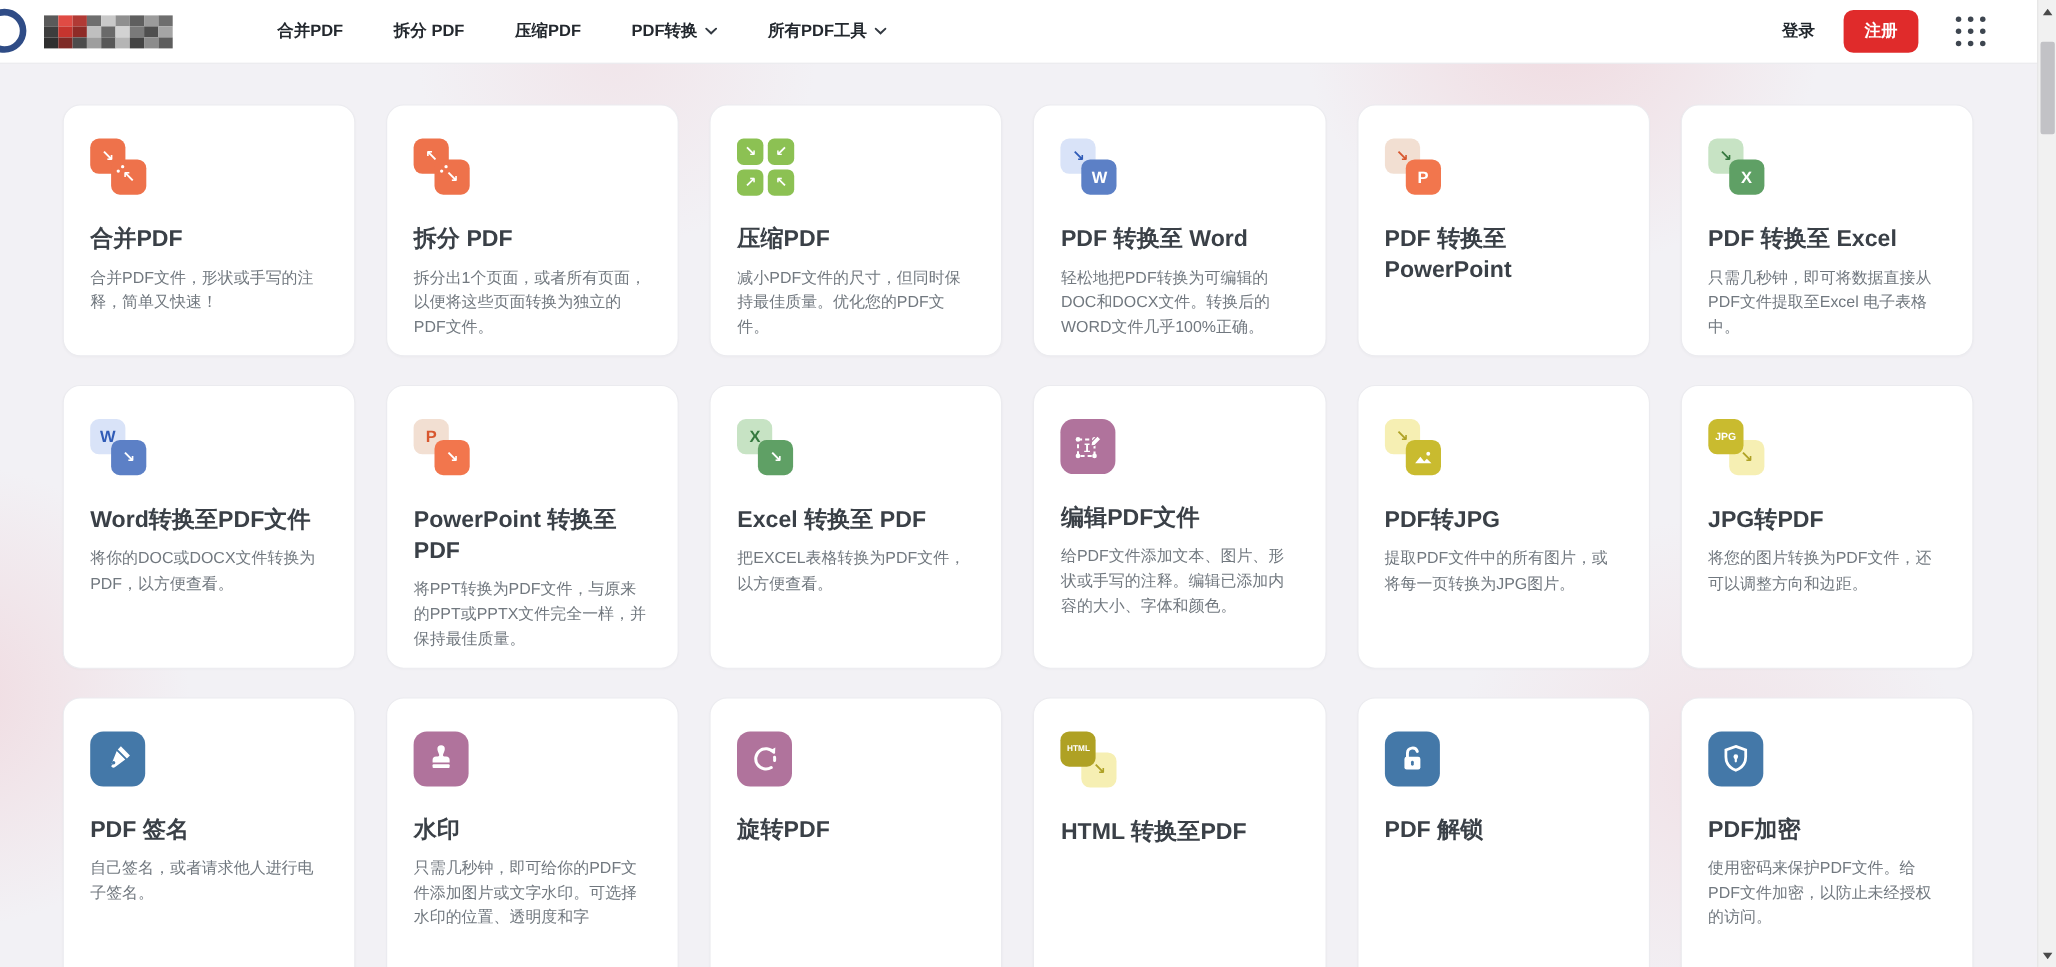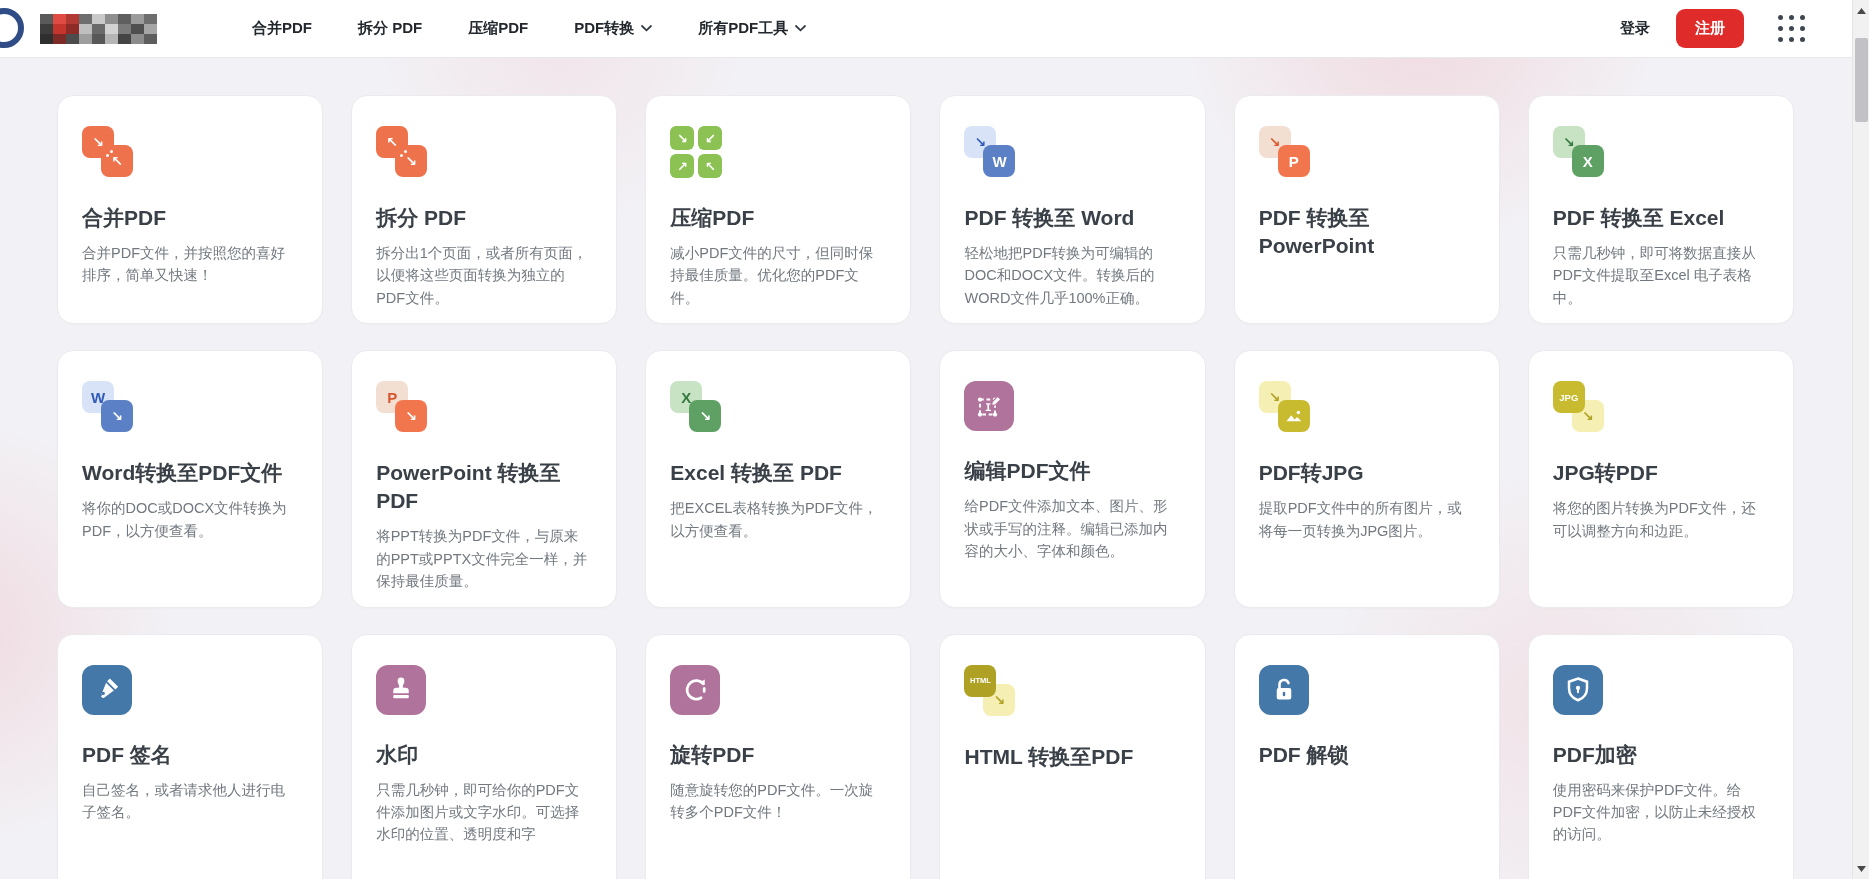--- a/index.html
+++ b/index.html
@@ -178,21 +178,21 @@
           <div class="sq tl" style="background: rgb(238, 114, 75);">
             <span class="ar" style="color: rgb(255, 255, 255);">↘</span>
           </div>
           <div class="sq br" style="background: rgb(238, 114, 75); z-index: 2;">
             <span class="ar" style="color: rgb(255, 255, 255);">↖</span>
           </div>
           <span class="dot" style="left: 24px; top: 28px;"></span>
           <span class="dot" style="left: 28px; top: 24px;"></span>
         </div>
         <h3>合并PDF</h3>
-        <p>合并PDF文件，并按照您的喜好排序，简单又快速！</p>
+        <p>合并PDF文件，形状或手写的注释，简单又快速！</p>
       </div>
       <div class="card">
         <div class="ic">
           <div class="sq tl" style="background: rgb(238, 114, 75);">
             <span class="ar" style="color: rgb(255, 255, 255);">↖</span>
           </div>
           <div class="sq br" style="background: rgb(238, 114, 75); z-index: 2;">
             <span class="ar" style="color: rgb(255, 255, 255);">↘</span>
           </div>
           <span class="dot" style="left: 24px; top: 28px;"></span>
@@ -350,21 +350,20 @@
       </div>
       <div class="card row3">
         <div class="ic-single" style="background: rgb(176, 115, 156); --bg: #B0739C;">
           <svg viewBox="0 0 24 24" fill="none" stroke="#fff" stroke-width="2.2" stroke-linecap="round">
             <path d="M16.9 18.2A7.4 7.4 0 1 1 18.6 7"></path>
             <path d="M19.3 10.8a7.4 7.4 0 0 1-.6 4.4" stroke-dasharray="2.3 2.8"></path>
             <path d="M19.9 3.6l-.3 4.6-4.1-2.2z" fill="#fff" stroke="none"></path>
           </svg>
         </div>
         <h3>旋转PDF</h3>
-        <p>随意旋转您的PDF文件。一次旋转多个PDF文件！</p>
       </div>
       <div class="card row3">
         <div class="ic">
           <div class="sq br" style="background: rgb(246, 239, 179);">
             <span class="ar" style="color: rgb(175, 162, 38);">↘</span>
           </div>
           <div class="sq tl" style="background: rgb(175, 161, 36); z-index: 2;">
             <span class="lt" style="color: rgb(255, 255, 255); font-size: 7.5px;">HTML</span>
           </div>
         </div>

